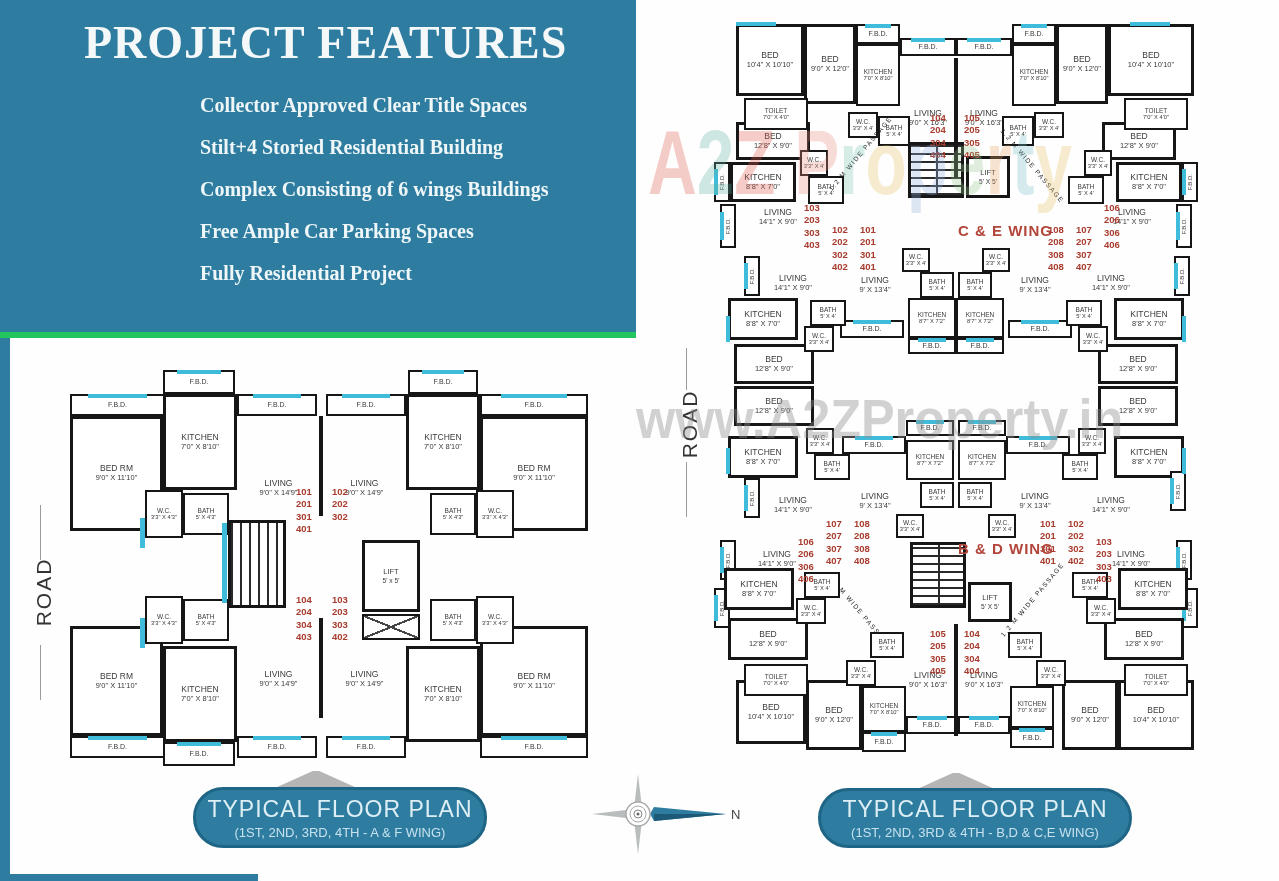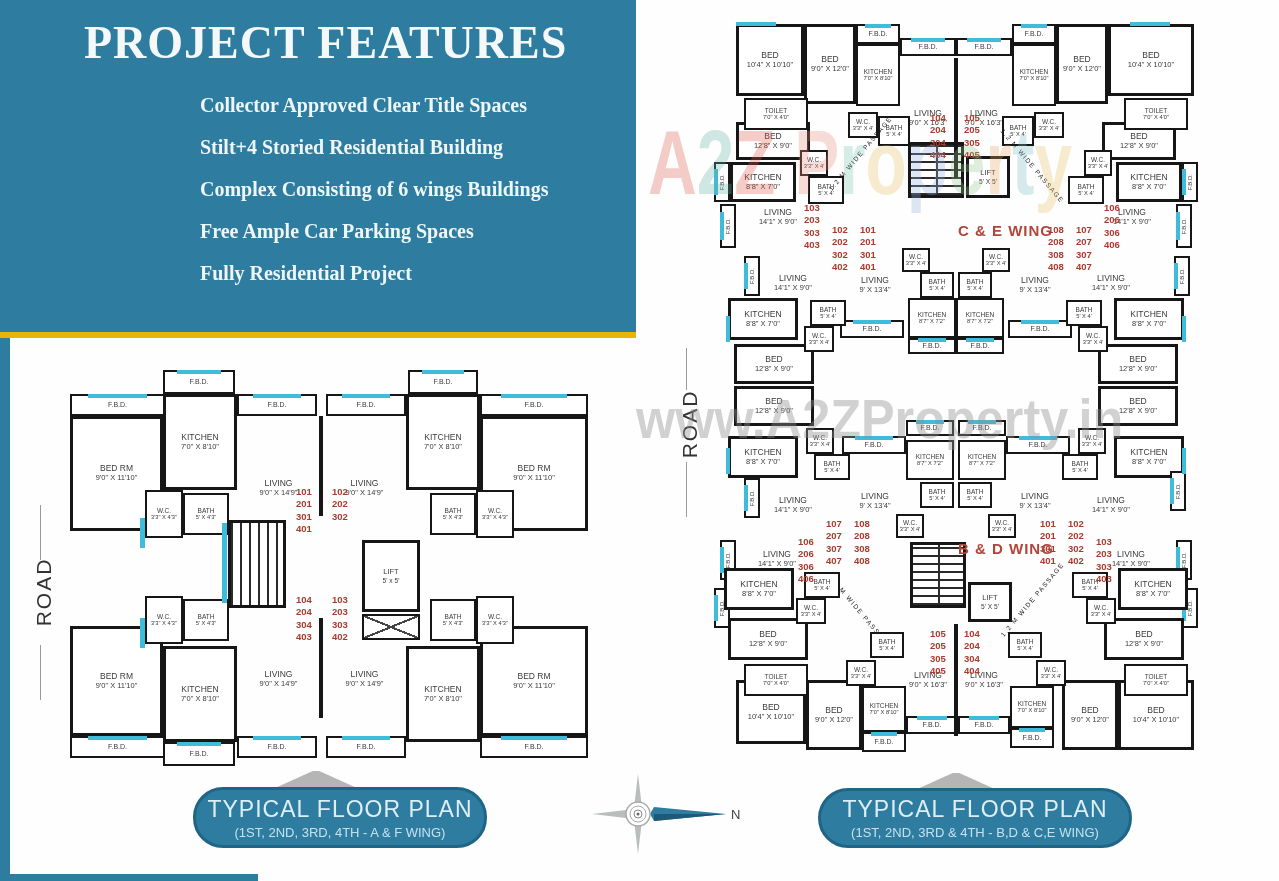--- a/index.html
+++ b/index.html
@@ -1,20 +1,20 @@
 <!DOCTYPE html>
 <html><head>
 <meta charset="utf-8">
 <style>
   html,body{margin:0;padding:0;background:#fff;}
   #page{position:relative;width:1279px;height:881px;background:#fefefe;overflow:hidden;
         font-family:"Liberation Sans",sans-serif;}
   
   #features{position:absolute;left:0;top:0;width:636px;height:332px;background:#2e7da0;
-            border-bottom:6px solid #eab308;}
+            border-bottom:6px solid #22c55e;}
   #features .ttl{position:absolute;left:84px;top:16px;font-family:"Liberation Serif",serif;
             font-weight:700;font-size:46px;letter-spacing:1px;color:#f4f8f9;white-space:nowrap;}
   #feature-list{position:absolute;left:200px;top:84px;}
   .feature-line{height:42px;line-height:42px;font-family:"Liberation Serif",serif;
             font-weight:700;font-size:20px;color:#eef6f8;white-space:nowrap;}
   
   #edge-left{position:absolute;left:0;top:338px;width:10px;height:543px;background:#2e7da0;}
   #edge-bottom{position:absolute;left:0;top:874px;width:258px;height:7px;background:#2e7da0;}
   
   .plan{position:absolute;z-index:1;}

